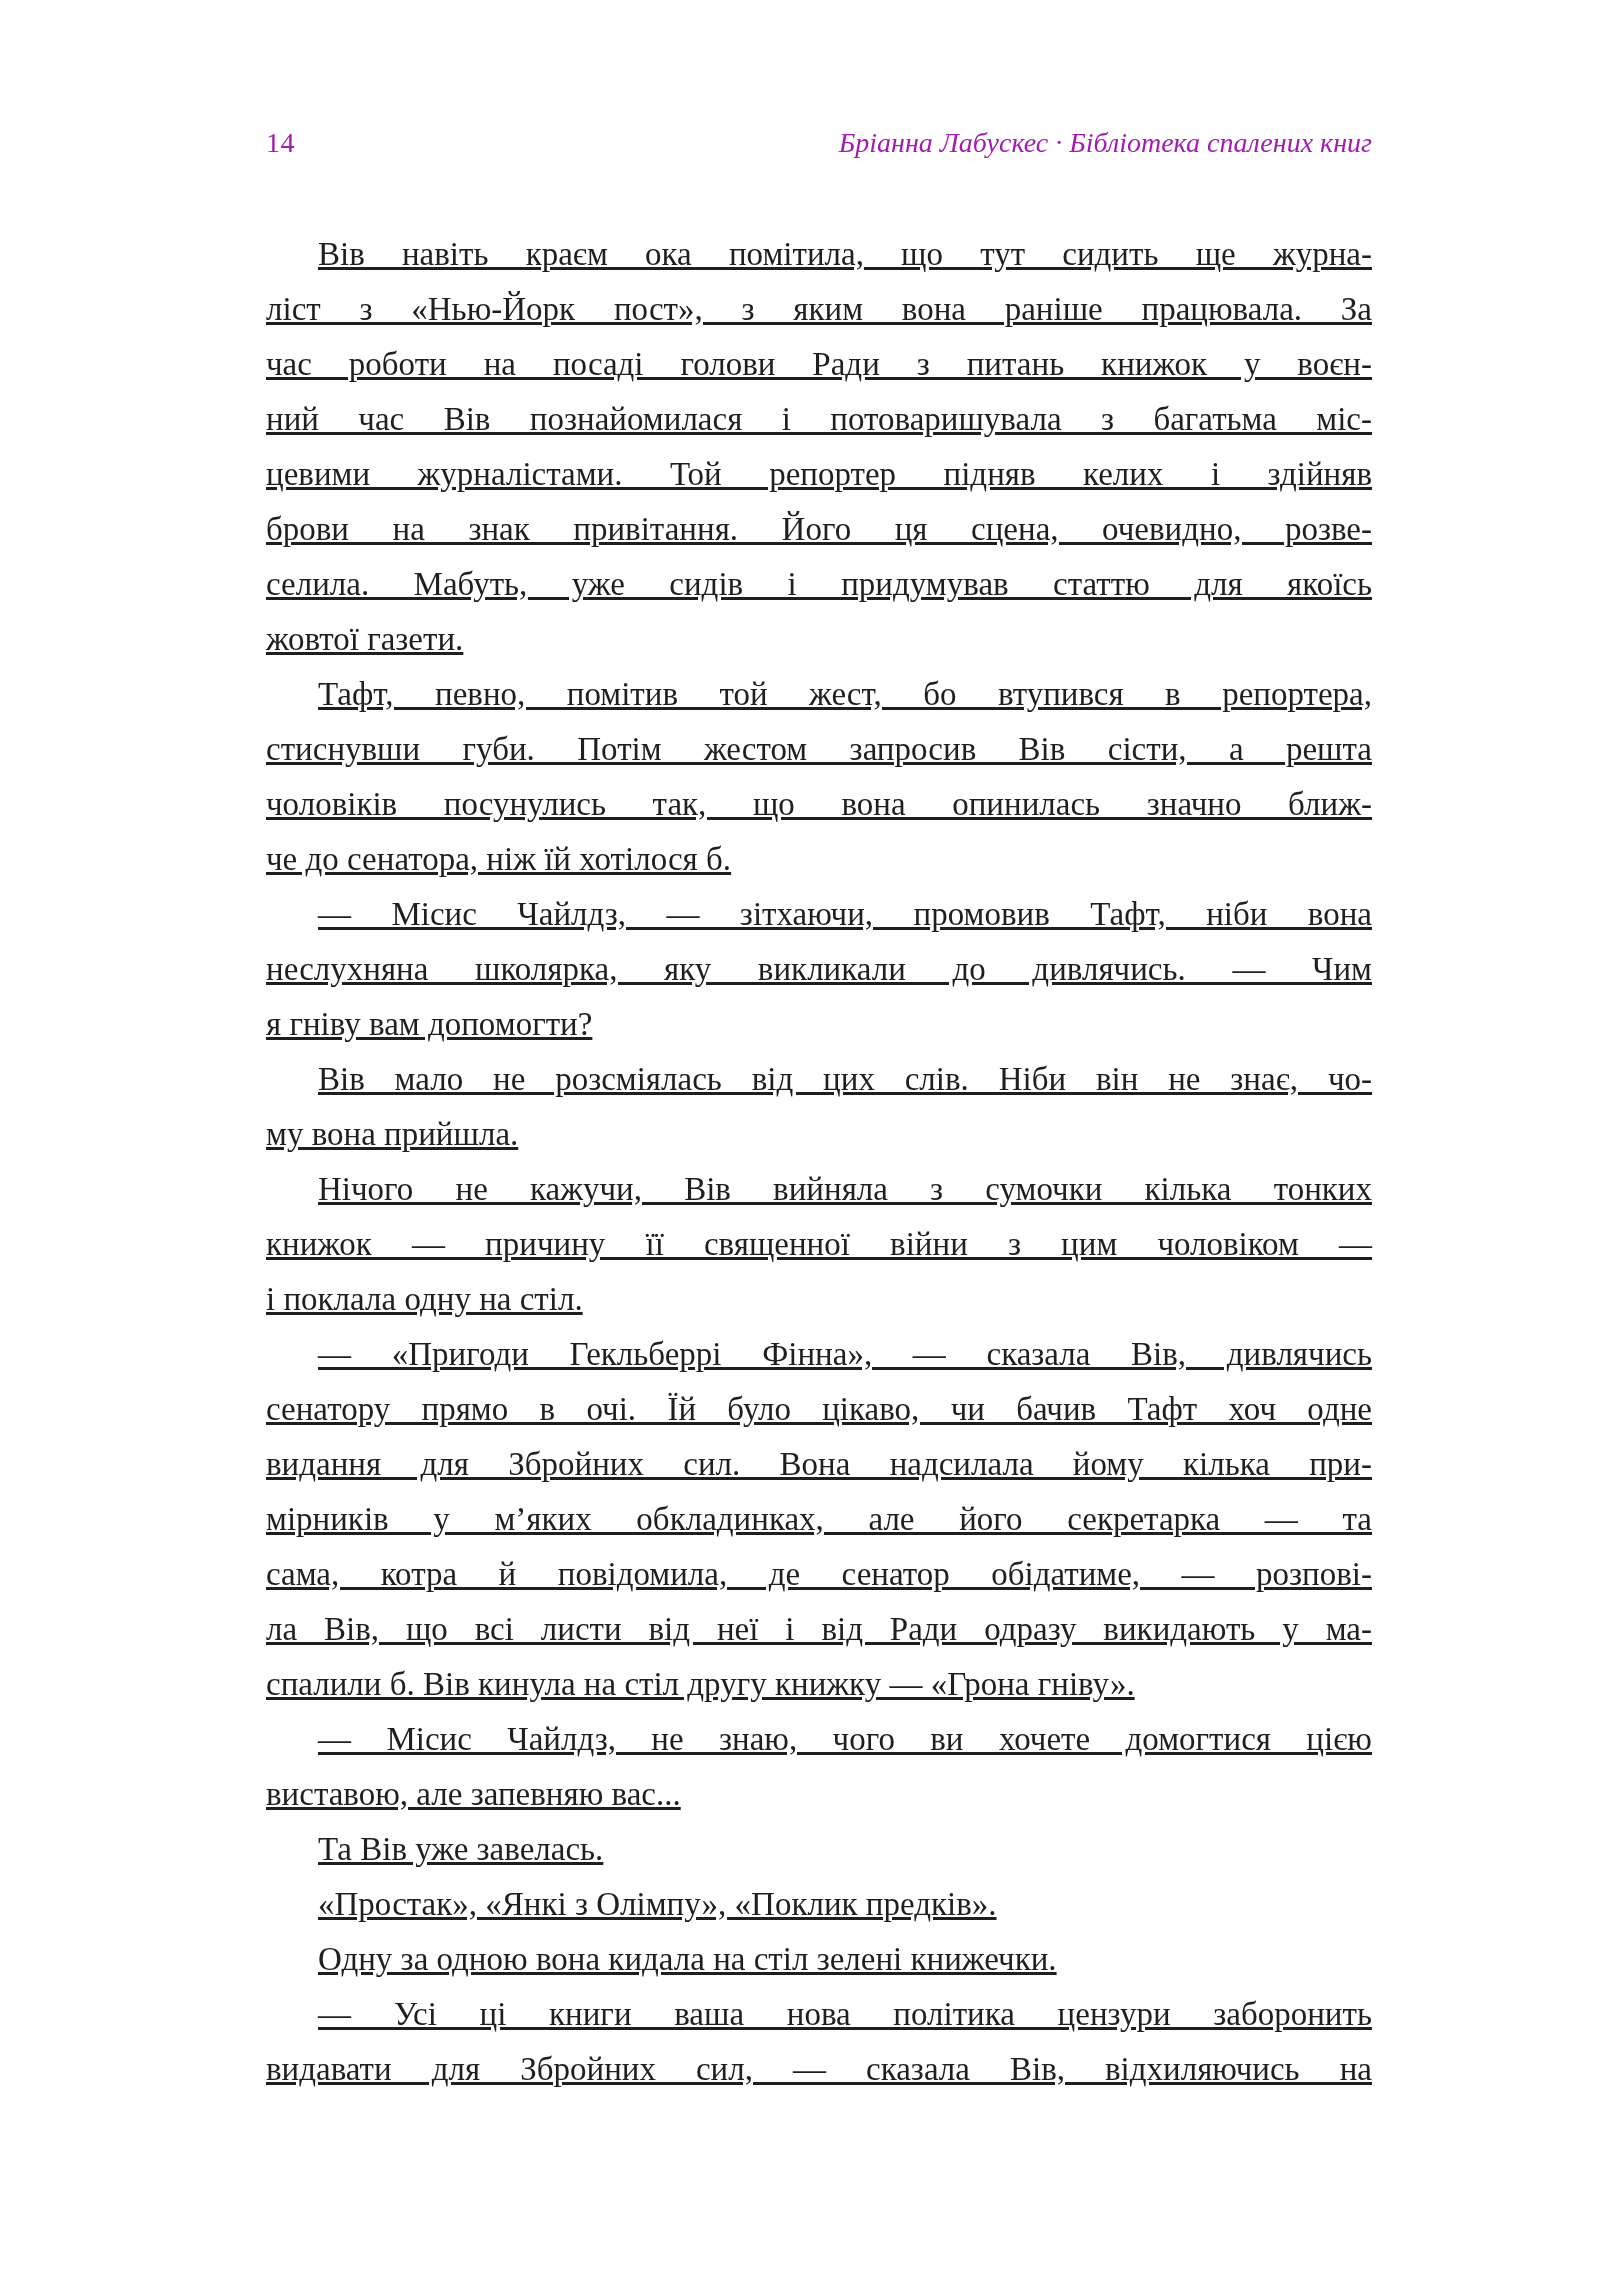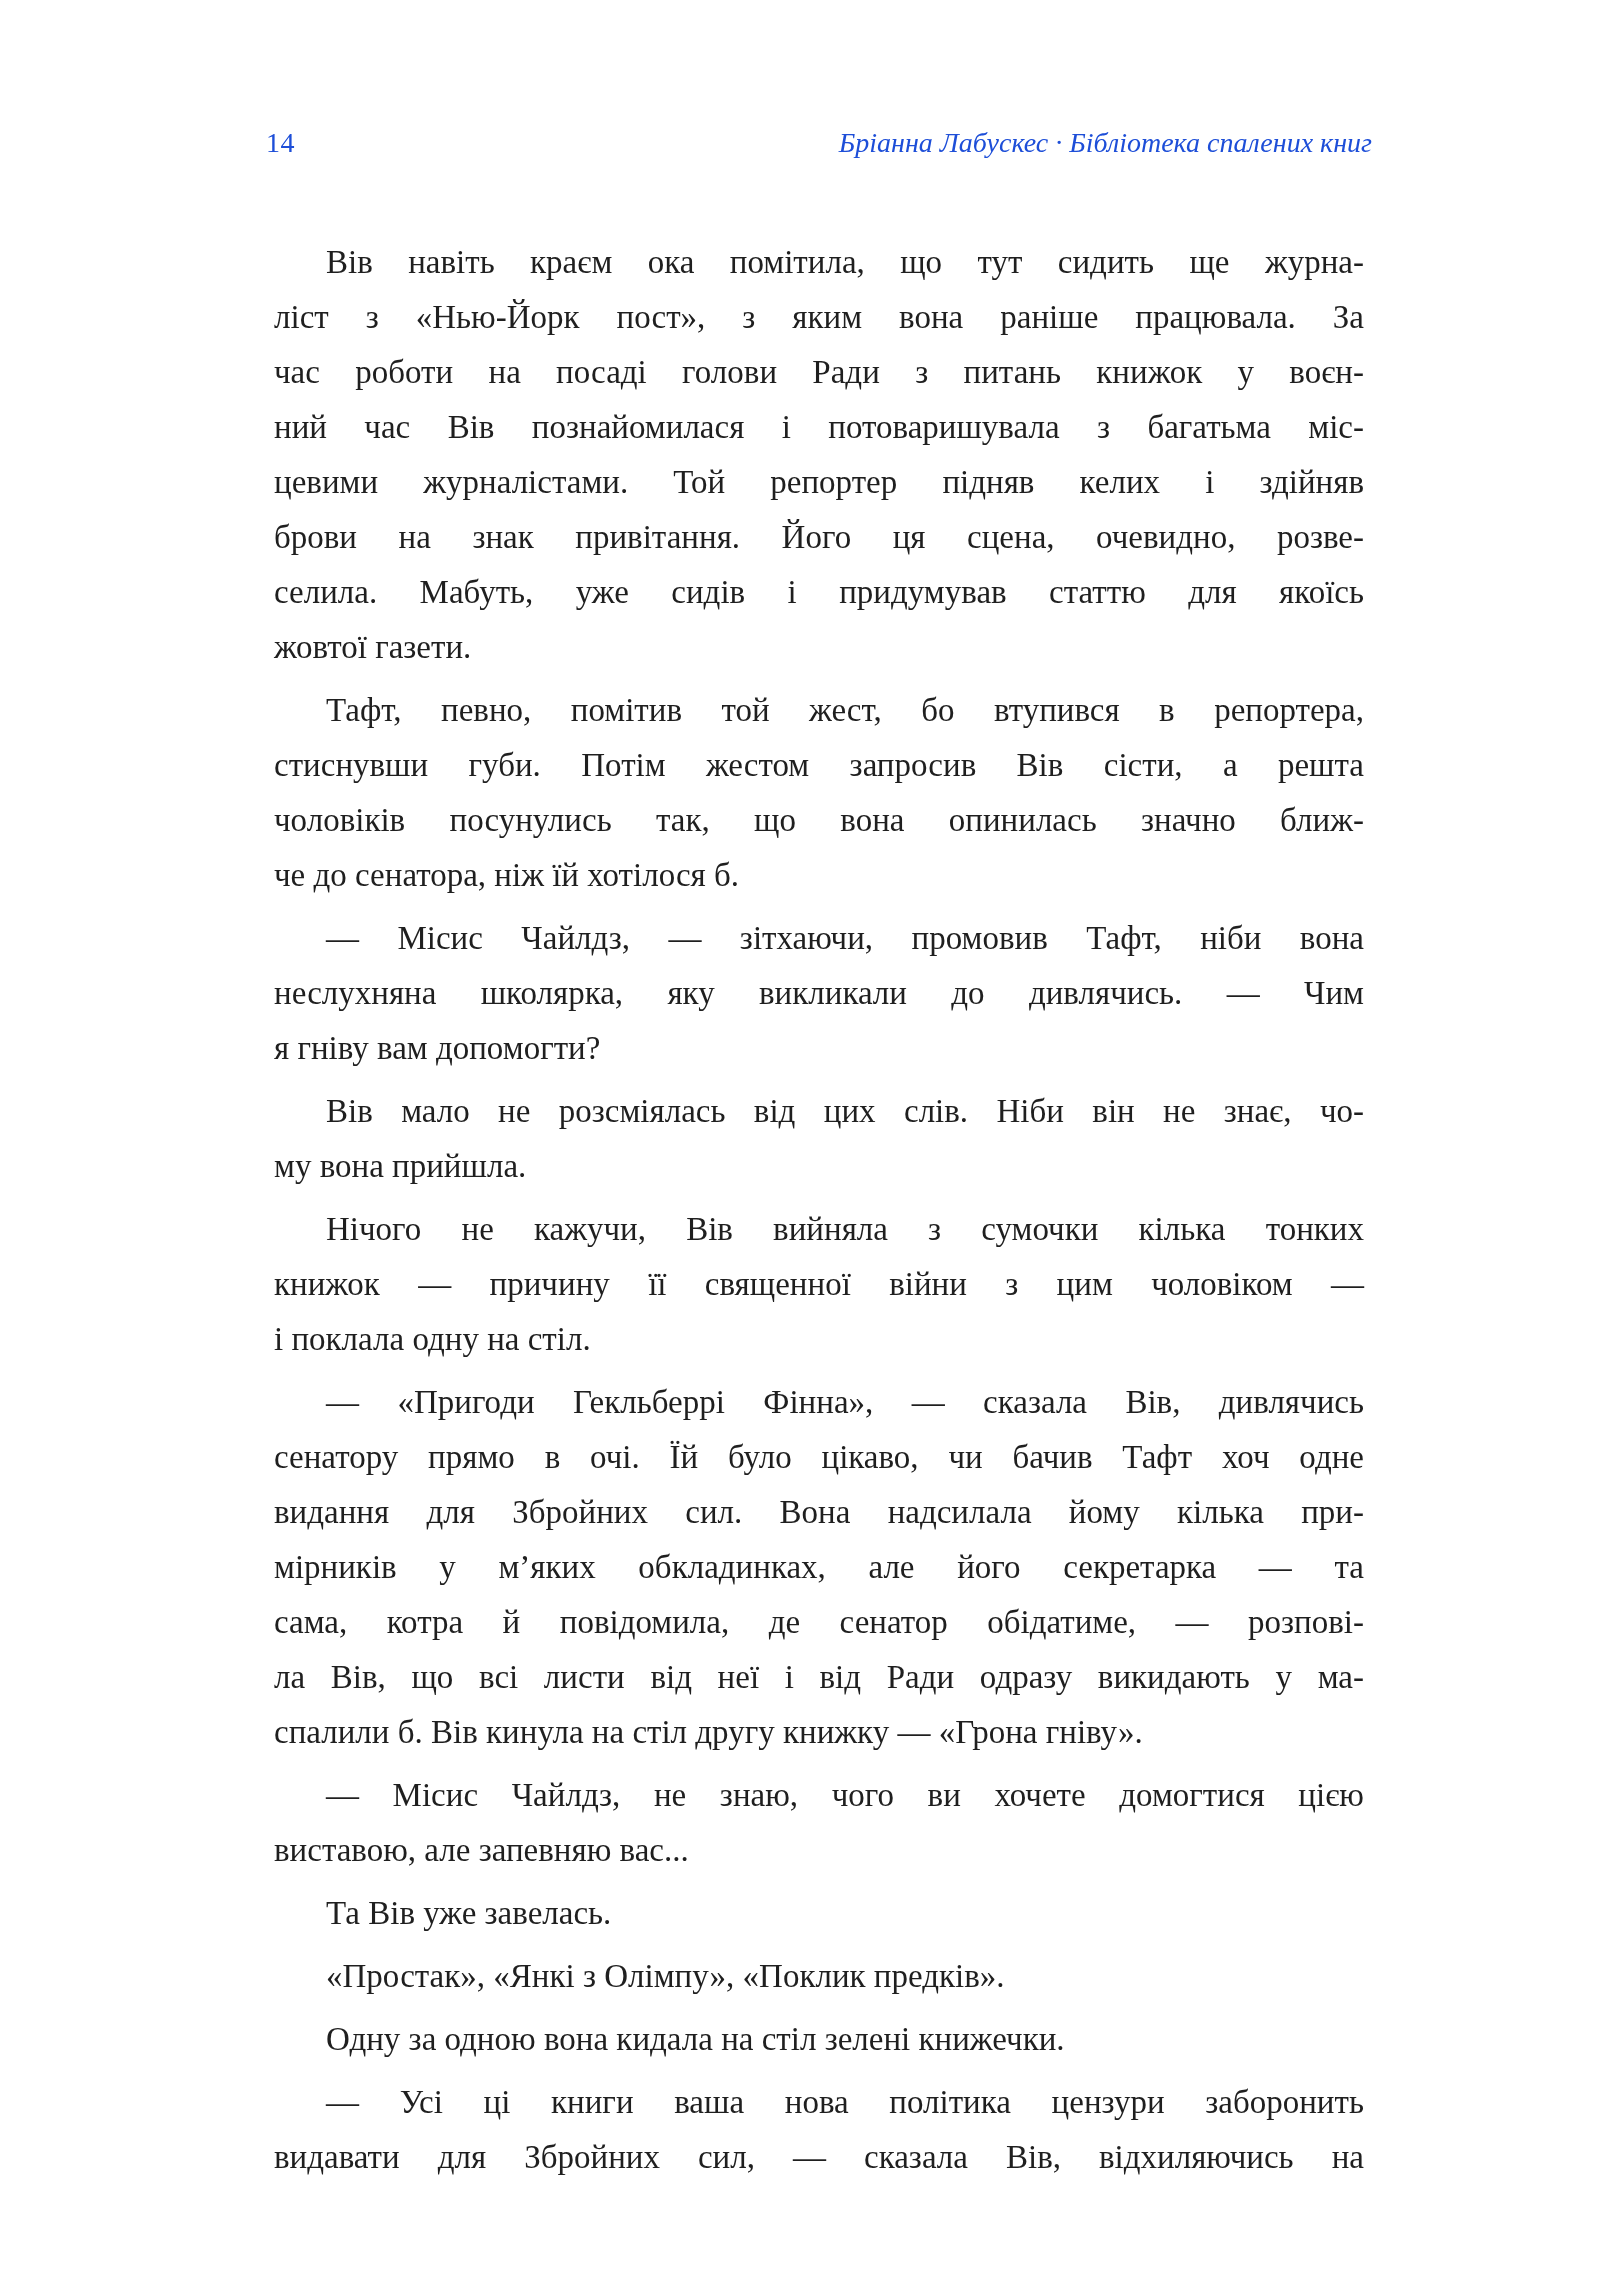--- a/index.html
+++ b/index.html
@@ -20,42 +20,43 @@
   
   .running-head {
     position: absolute;
     left: 266px;
     width: 1106px;
     top: 127px;
     display: flex;
     justify-content: space-between;
     align-items: baseline;
     font-size: 28px;
-    color: #1d4ed8;
+    color: #a21caf;
   }
   .page-number {
     font-style: normal;
     letter-spacing: 0.4px;
   }
   .running-title {
     font-style: italic;
   }
 
   
   .body-text {
     position: absolute;
     left: 266px;
     width: 1106px;
     top: 227px;
     font-size: 33px;
     line-height: 55px;
     color: #1f1f1f;
   }
   .para {
-    margin: 8px;
+    margin: 0;
+    text-decoration: underline;
   }
   .line {
     height: 55px;
     text-align: justify;
   }
   
   .line.j {
     text-align-last: justify;
   }
   

